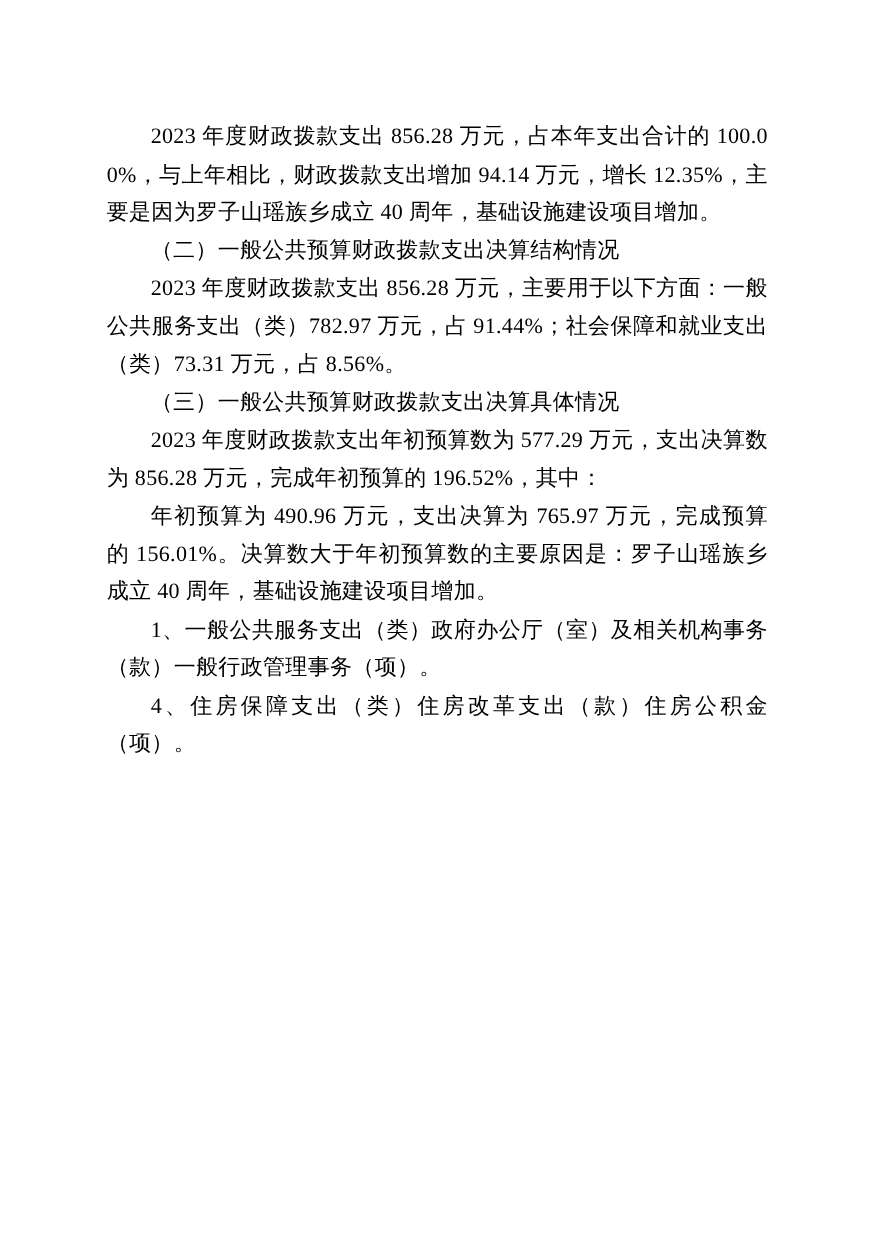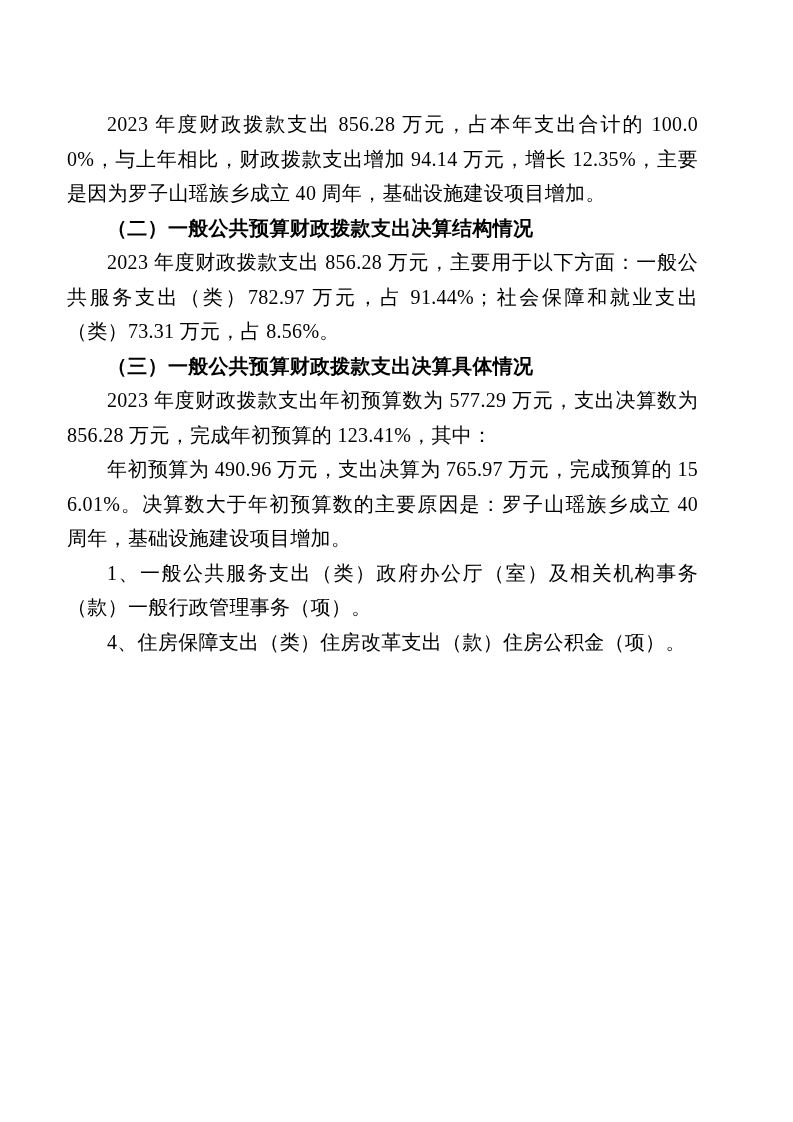--- a/index.html
+++ b/index.html
@@ -9,59 +9,59 @@
   }
   body {
     width: 793px;
     height: 1122px;
     overflow: hidden;
   }
   .page {
     width: 793px;
     height: 1122px;
     background: #ffffff;
-    padding: 107px 95px 0 67px;
+    padding: 107px 95px 0 97px;
     box-sizing: border-box;
   }
   .body-para {
     margin: 0;
     color: #000000;
     font-family: "Liberation Serif", "DejaVu Serif", serif;
     font-size: 20px;
     line-height: 34.5px;
     text-align: justify;
     text-align-last: left;
     text-indent: 2em;
     letter-spacing: 0.3px;
     word-break: break-all;
   }
   .section-heading {
     margin: 0;
     color: #000000;
     font-family: "Liberation Sans", "DejaVu Sans", sans-serif;
-    font-weight: 700;
+    font-weight: 400;
     font-size: 20px;
     line-height: 34.5px;
     text-indent: 2em;
     letter-spacing: 0.3px;
   }
 </style>
 </head>
 <body>
 
 <div class="page">
   <p class="body-para">2023 年度财政拨款支出 856.28 万元，占本年支出合计的 100.00%，与上年相比，财政拨款支出增加 94.14 万元，增长 12.35%，主要是因为罗子山瑶族乡成立 40 周年，基础设施建设项目增加。</p>
 
   <p class="section-heading">（二）一般公共预算财政拨款支出决算结构情况</p>
 
   <p class="body-para">2023 年度财政拨款支出 856.28 万元，主要用于以下方面：一般公共服务支出（类）782.97 万元，占 91.44%；社会保障和就业支出（类）73.31 万元，占 8.56%。</p>
 
   <p class="section-heading">（三）一般公共预算财政拨款支出决算具体情况</p>
 
-  <p class="body-para">2023 年度财政拨款支出年初预算数为 577.29 万元，支出决算数为 856.28 万元，完成年初预算的 123.41%，其中：</p>
+  <p class="body-para">2023 年度财政拨款支出年初预算数为 577.29 万元，支出决算数为 856.28 万元，完成年初预算的 196.52%，其中：</p>
 
 
   <p class="body-para">年初预算为 490.96 万元，支出决算为 765.97 万元，完成预算的 156.01%。决算数大于年初预算数的主要原因是：罗子山瑶族乡成立 40 周年，基础设施建设项目增加。</p>
 
   <p class="body-para">1、一般公共服务支出（类）政府办公厅（室）及相关机构事务（款）一般行政管理事务（项）。</p>
 
 
 
 
   <p class="body-para">4、住房保障支出（类）住房改革支出（款）住房公积金（项）。</p>

